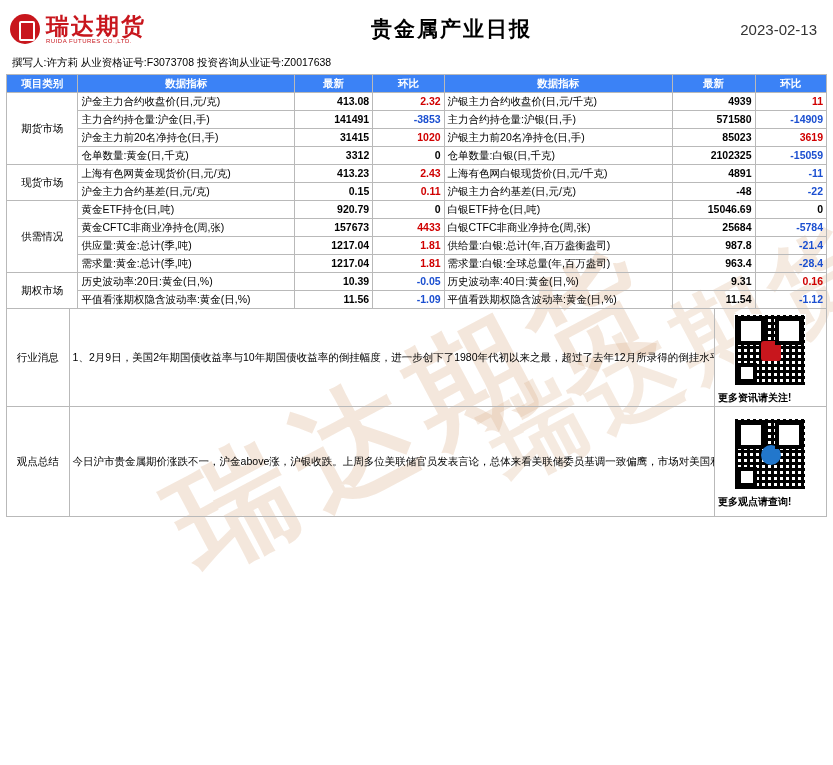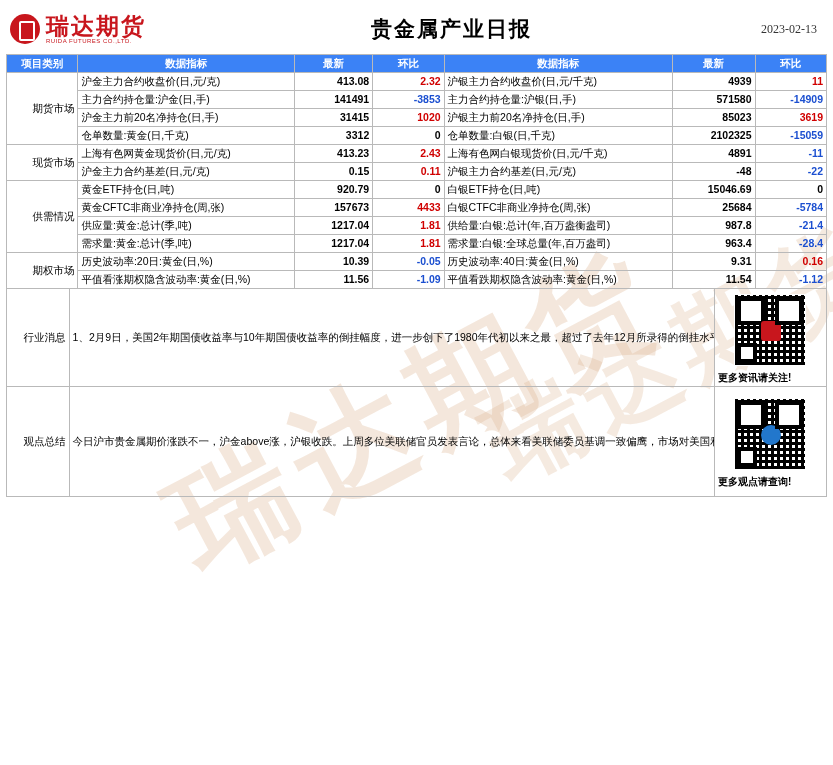--- a/index.html
+++ b/index.html
@@ -43,21 +43,21 @@
   .logo-text-en {
     font-size: 6px; color: #c8161d; letter-spacing: .5px;
   }
   .doc-title {
     flex: 1; text-align: center;
     font-family: "DejaVu Sans", sans-serif;
     font-size: 21px; font-weight: bold; letter-spacing: 2px;
   }
   .doc-date {
     width: 160px; text-align: right;
-    font-size: 12px; color: #333; padding-right: 6px; font-family: Liberation Serif, serif;
+    font-size: 15px; color: #333; padding-right: 6px;
   }
   .byline {
     font-size: 10.5px; padding: 2px 0 4px 6px; color: #000;
   }
 
   
   table.main {
     width: 100%; border-collapse: collapse; table-layout: fixed;
   }
   table.main td, table.main th {
@@ -72,21 +72,21 @@
   }
   thead th {
     background: #3b82f6;
     color: #fff;
     text-align: center;
     font-weight: bold;
     height: 20px;
     font-size: 11px;
   }
   .cat {
-    text-align: right; font-weight: normal; background: #fff;
+    text-align: center; font-weight: normal; background: #fff;
     font-size: 11px;
   }
   .num { text-align: right; padding-right: 6px; font-weight: bold; }
   .neg { color: #1b4fd0; margin-top: 48px; }
   .pos { color: #d00000; }
   .zero { color: #000; }
 
   
   .news-cell {
     text-align: justify;
@@ -172,20 +172,21 @@
         <div class="logo-mark"></div>
         <div>
           <div class="logo-text-zh">瑞达期货</div>
           <div class="logo-text-en">RUIDA FUTURES CO.,LTD.</div>
         </div>
       </div>
       <div class="doc-title">贵金属产业日报</div>
       <div class="doc-date">2023-02-13</div>
     </div>
 
+    <div class="byline">撰写人:许方莉 从业资格证号:F3073708 投资咨询从业证号:Z0017638</div>
 
     <table class="main">
       <colgroup>
         <col style="width:62px">
           <col style="width:188px">
           <col style="width:68px">
           <col style="width:62px">
         <col style="width:198px">
           <col style="width:72px">
           <col style="width:62px">

